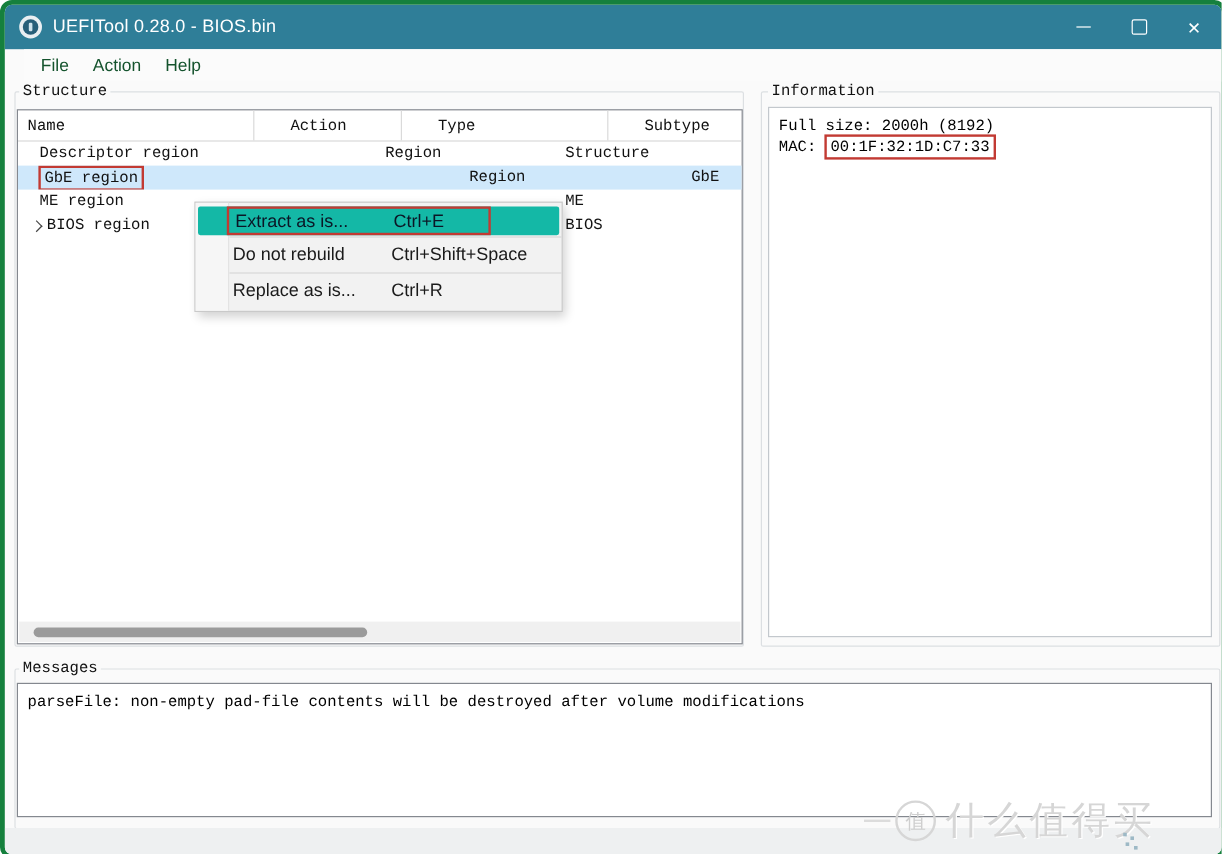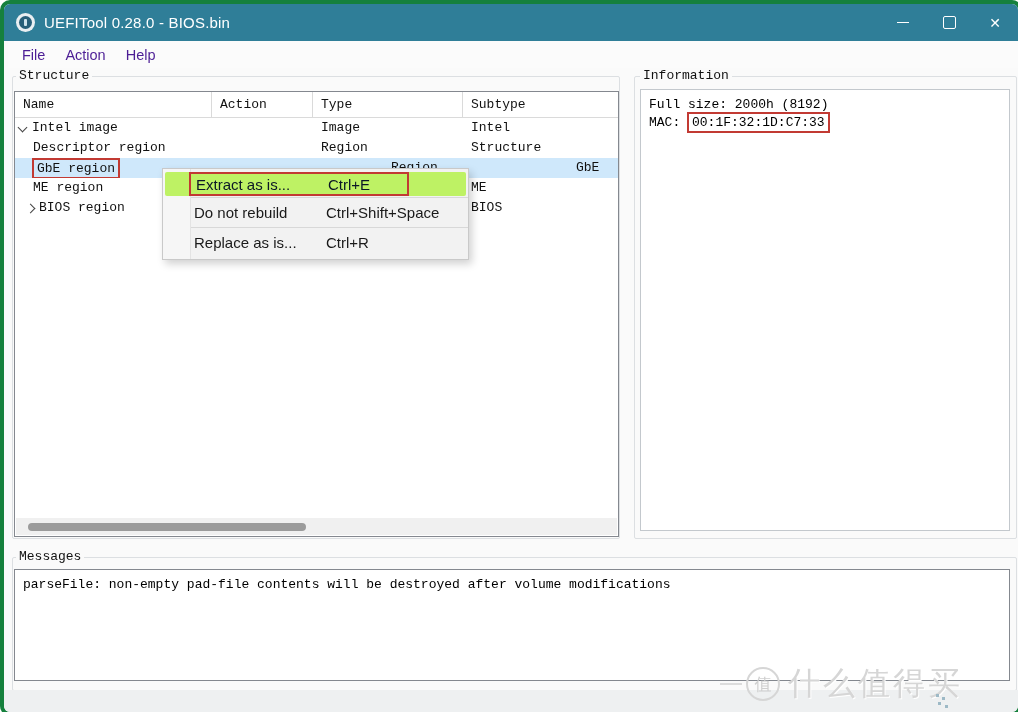--- a/index.html
+++ b/index.html
@@ -16,32 +16,32 @@
   .app-icon{width:19px;height:19px;border-radius:50%;background:#e9eff2;position:relative;margin-right:9px;flex:0 0 auto;}
   .app-icon::after{content:"";position:absolute;left:3px;top:3px;width:13px;height:13px;border-radius:50%;background:#275f79;}
   .app-icon::before{content:"";position:absolute;left:8px;top:6px;width:3px;height:7px;background:#cfe3ec;z-index:2;border-radius:1px;}
   .title-text{font-size:15px;letter-spacing:.2px;}
   .win-controls{margin-left:auto;display:flex;height:100%;}
   .win-btn{width:46px;height:100%;display:flex;align-items:center;justify-content:center;color:#fff;font-size:14px;}
   .btn-max-glyph{width:11px;height:11px;border:1.5px solid #fff;border-radius:2px;}
   .btn-min-glyph{width:12px;height:0;border-top:1.5px solid #fff;}
 
   
-  .menubar{position:absolute;left:4px;top:37px;right:0;height:27px;background:#fbfbfb;
-           display:flex;align-items:center;padding-left:4px;font-size:14.5px;color:#4c1d95;}
+  .menubar{position:absolute;left:16px;top:37px;right:0;height:27px;background:#fbfbfb;
+           display:flex;align-items:center;padding-left:4px;font-size:14.5px;color:#14532d;}
   .menubar .mitem{padding:3px 10px;}
 
   
   .group{position:absolute;border:1px solid #dcdfe2;border-radius:2px;}
   .group-label{position:absolute;font-size:13px;color:#111;background:#fafafa;padding:0 3px;z-index:3;}
 
   
   .tree{position:absolute;left:10px;top:87px;width:603px;height:444px;background:#fff;
         border:1px solid #84888f;font-size:13px;color:#111;}
-  .thead{display:flex;height:25px;line-height:25px;border-bottom:1px solid #dadada;}
+  .thead{display:flex;height:25px;line-height:25px;border-bottom:1px solid #dadada;gap:22px;}
   .thcell{padding-left:8px;border-right:1px solid #dadada;box-sizing:border-box;overflow:hidden;white-space:nowrap;}
   .thcell:last-child{border-right:none;}
   .c-name{width:197px;flex:0 0 auto;}
   .c-action{width:101px;flex:0 0 auto;}
   .c-type{width:150px;flex:0 0 auto;}
   .c-sub{flex:1 1 auto;}
   .trow{display:flex;height:20px;line-height:20px;white-space:nowrap;}
   .trow .cell{box-sizing:border-box;overflow:hidden;}
   .trow .cell.pad{padding-left:8px;}
   .trow.selected{background:#cfe8fb;gap:35px;}
@@ -56,21 +56,21 @@
   .hscroll{position:absolute;left:1px;right:1px;bottom:1px;height:17px;background:#f0f0f0;}
   .hthumb{position:absolute;left:12px;top:5px;width:278px;height:8px;background:#9b9b9b;border-radius:4px;}
 
   
   .cmenu{position:absolute;left:158px;top:164px;width:305px;background:#f2f2f2;
          border:1px solid #c9c9c9;box-shadow:3px 4px 8px rgba(0,0,0,.18);z-index:10;
          padding:2px 0;font-size:15px;color:#1a1a1a;}
   .cmenu .gutter{position:absolute;left:0;top:0;bottom:0;width:27px;background:#f6f6f6;border-right:1px solid #e3e3e3;}
   .mi{position:relative;height:29px;display:flex;align-items:center;padding-left:31px;}
   .mi .mshort{position:absolute;left:163px;}
-  .mi.hl{height:24px;margin:1px 2px;border-radius:2px;background:#bef264;color:#0b1626;}
+  .mi.hl{height:24px;margin:1px 2px;border-radius:2px;background:#14b8a6;color:#0b1626;}
   .msep{height:1px;background:#d8d8d8;margin-left:28px;}
 
   
   .redbox{position:absolute;border:2px solid #c23a33;background:transparent;z-index:20;pointer-events:none;}
   .red-inline{display:inline-block;border:2px solid #c23a33;padding:0 3px;margin:-2px -1px;line-height:17px;}
 
   
   .infobox{position:absolute;left:636px;top:85px;width:370px;height:442px;background:#fff;
            border:1px solid #c3c8cd;font-size:13px;color:#000;padding:6px 0 0 8px;box-sizing:border-box;}
   .infoline{height:18px;line-height:18px;white-space:nowrap;}
@@ -125,31 +125,20 @@
   <div class="group" style="left:8px;top:72px;width:606px;height:461px;"></div>
 
   <div class="tree mono">
     <div class="thead">
       <div class="thcell c-name">Name</div>
       <div class="thcell c-action">Action</div>
       <div class="thcell c-type">Type</div>
       <div class="thcell c-sub">Subtype</div>
     </div>
 
-    <div class="trow">
-      <div class="cell c-name">
-          <span class="namewrap">
-            <span class="chev down"></span>
-            <span>Intel image</span>
-          </span>
-        </div>
-      <div class="cell c-action pad"></div>
-      <div class="cell c-type pad">Image</div>
-      <div class="cell c-sub pad">Intel</div>
-    </div>
 
     <div class="trow">
       <div class="cell c-name">
           <span class="namewrap ind1">
             <span>Descriptor region</span>
           </span>
         </div>
       <div class="cell c-action pad"></div>
       <div class="cell c-type pad">Region</div>
       <div class="cell c-sub pad">Structure</div>

